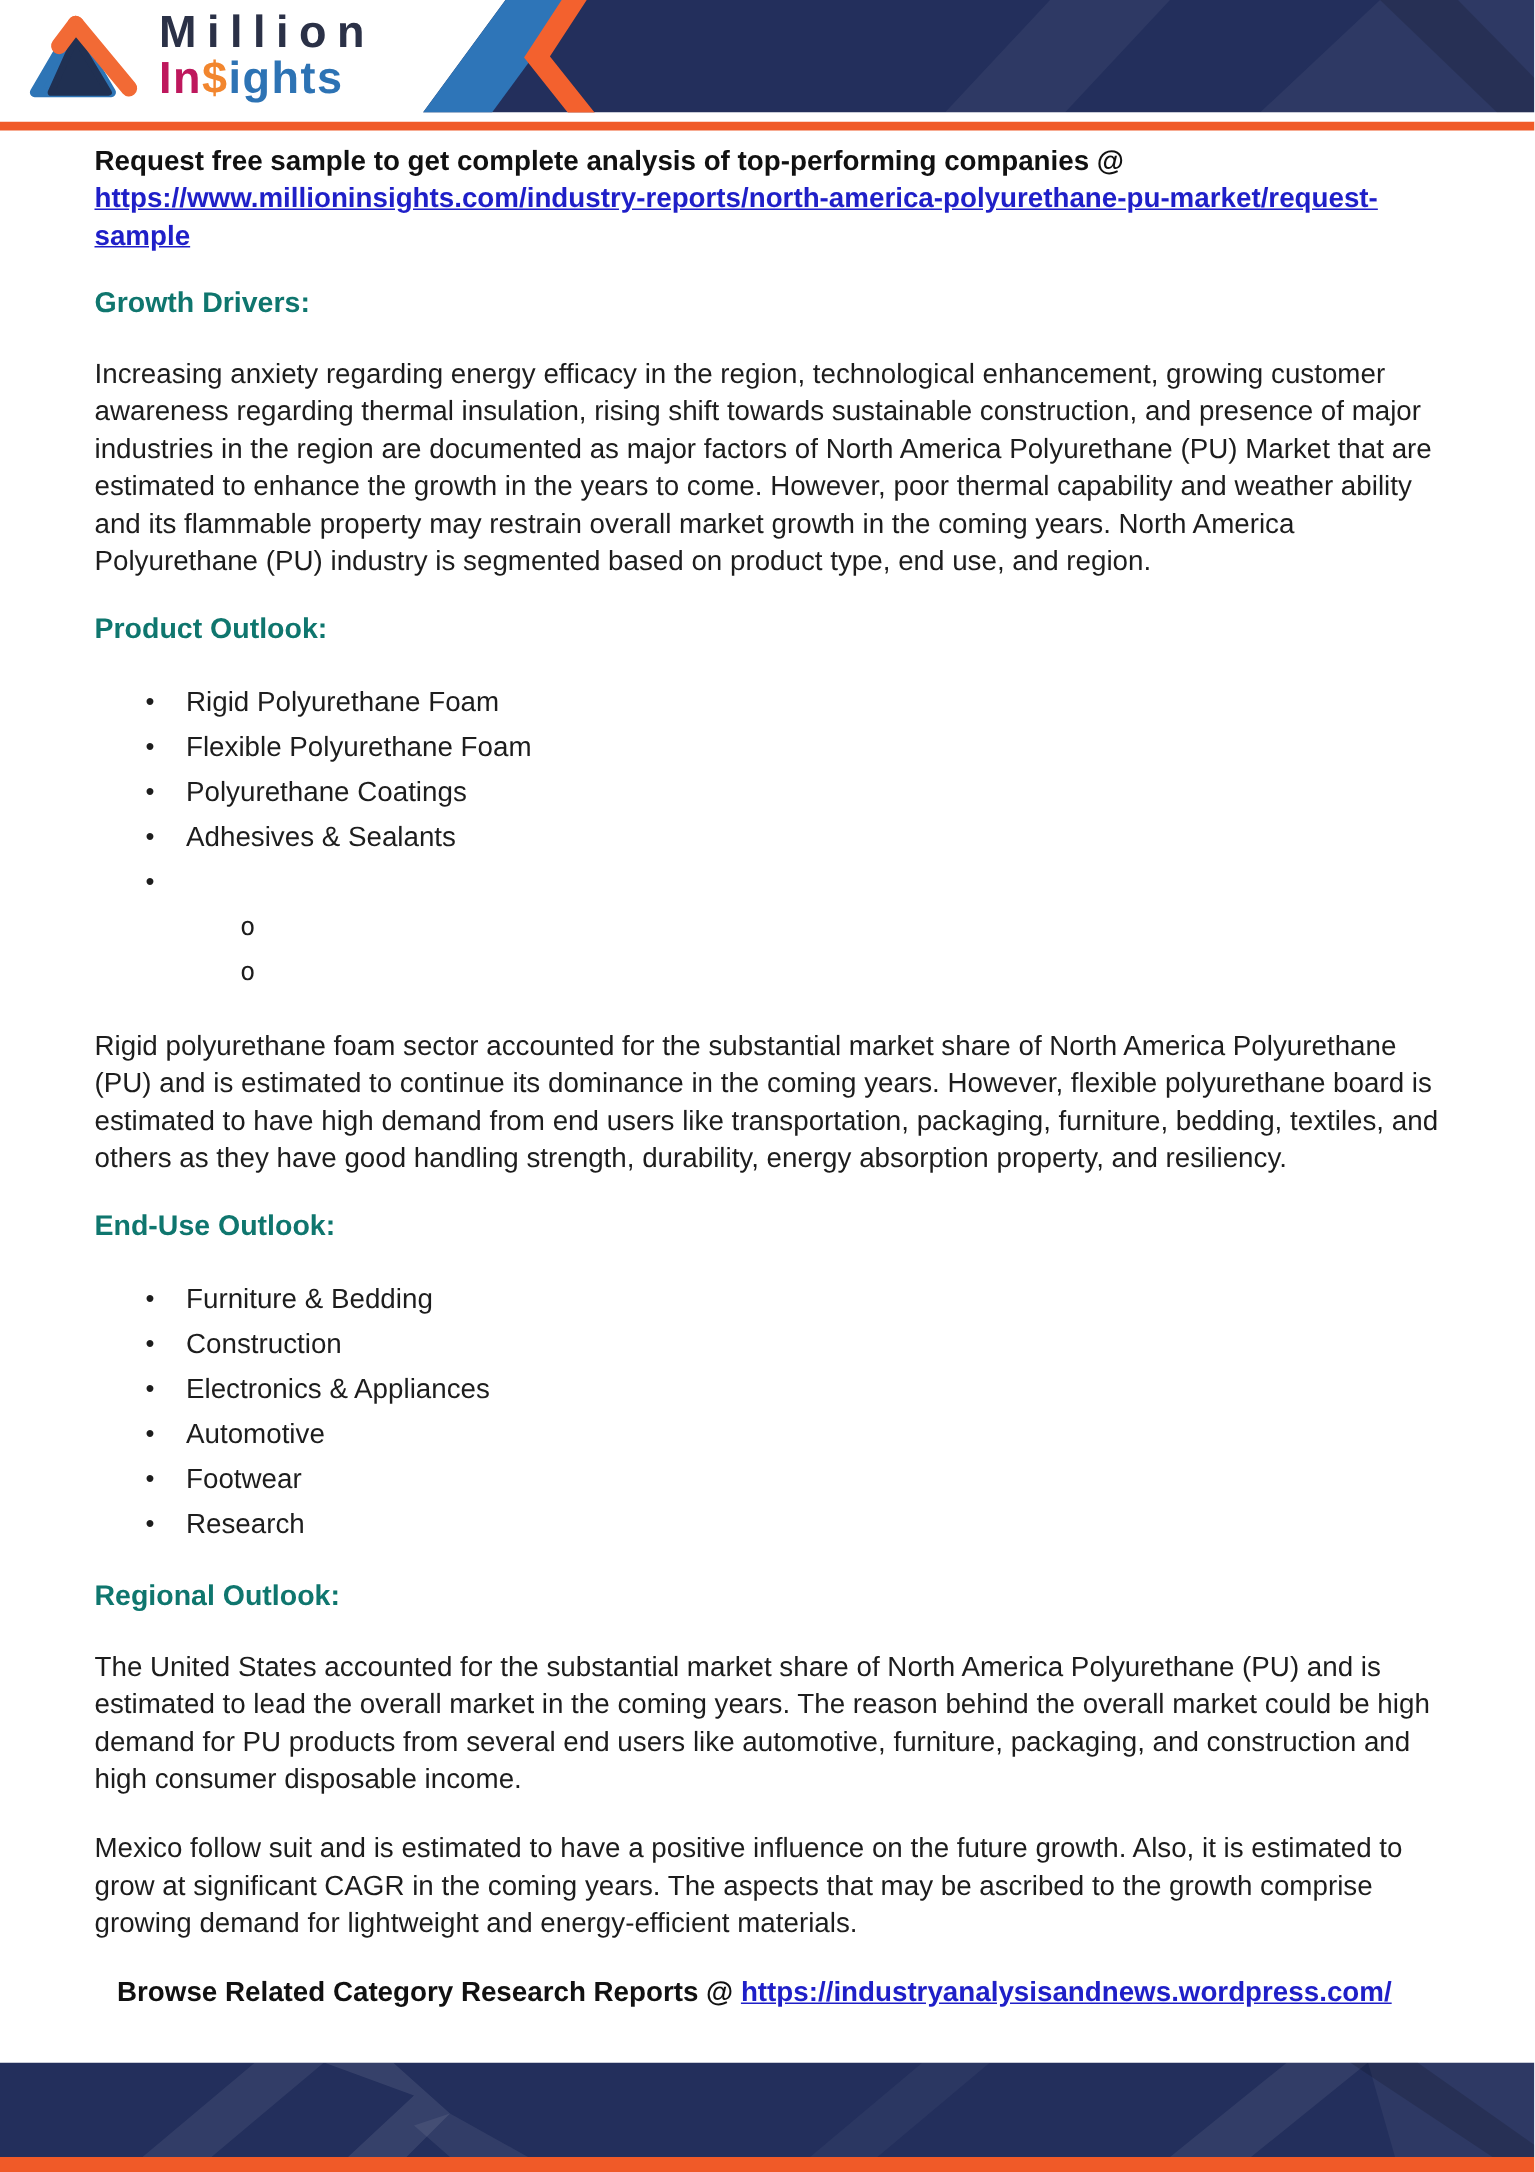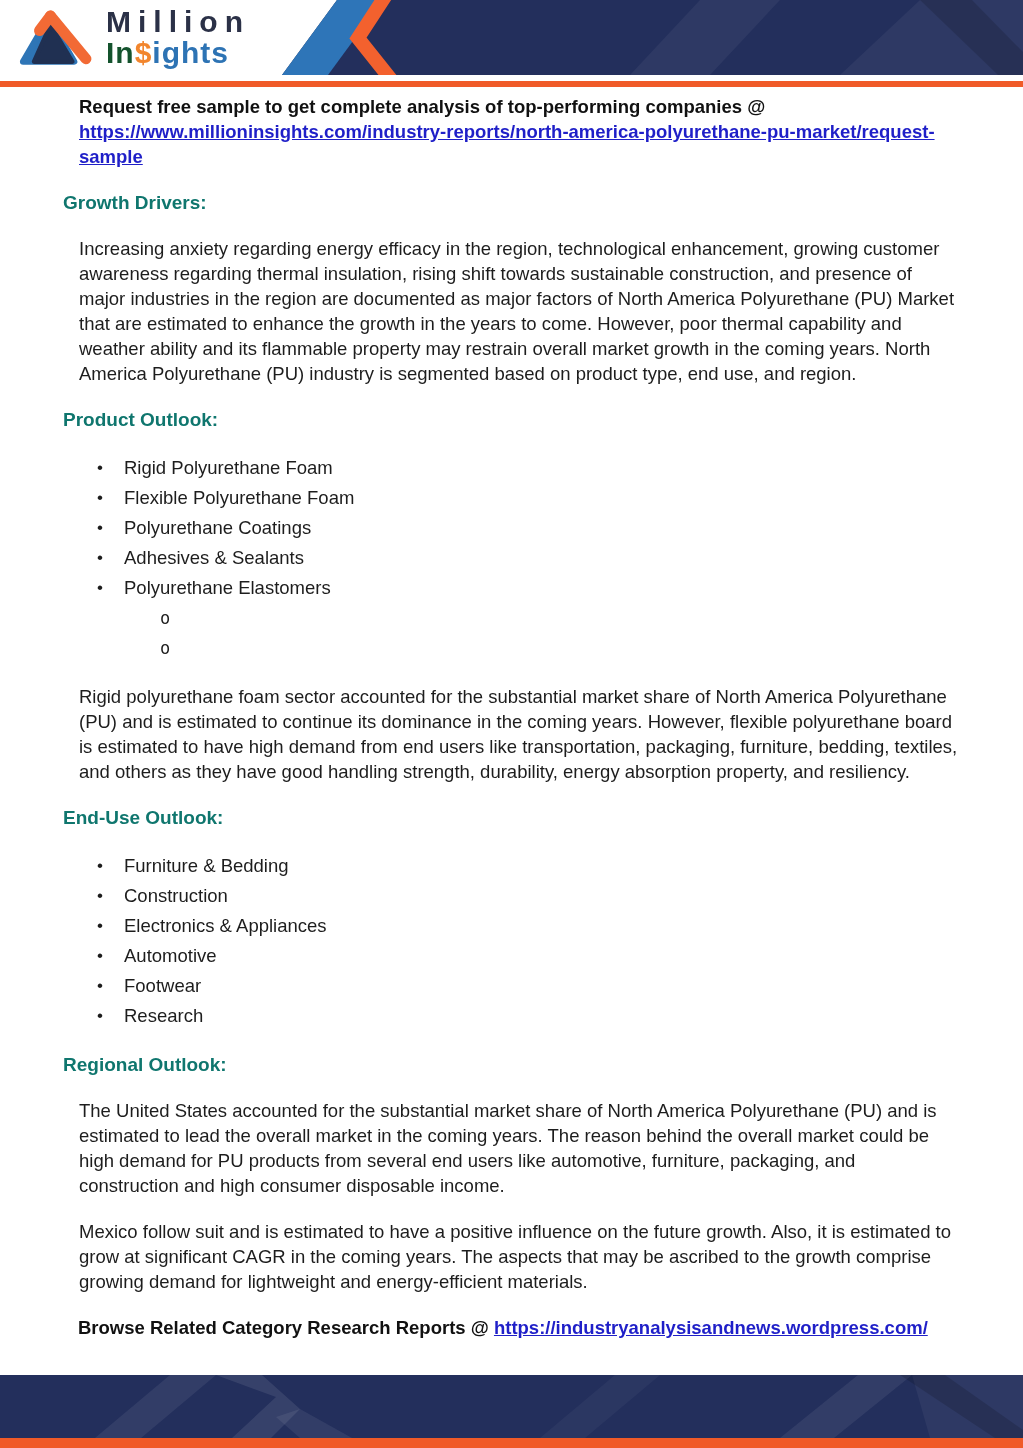--- a/index.html
+++ b/index.html
@@ -15,34 +15,34 @@
   .logo{position:absolute;left:14px;top:5px;display:flex;align-items:center;gap:10px;}
   .logo-mark{width:82px;height:64px;}
   .logo-text{line-height:1;}
   .logo-word1{
     font-size:30px;font-weight:700;color:#2B3147;
     letter-spacing:7px;display:block;
   }
   .logo-word2{
     font-size:30px;font-weight:700;letter-spacing:1px;display:block;margin-top:1px;
   }
-  .lw-in{color:#14532d;}
+  .lw-in{color:#be185d;}
   .lw-dollar{color:#F2862E;}
   .lw-ights{color:#2D73B4;}
   .header-deco{position:absolute;right:0;top:0;width:743px;height:75px;}
   .orange-bar{height:6px;background:#F05A28;flex:0 0 auto;}
   
   .main{
     flex:1 1 auto;
     padding:7px 63px 0 63px;
     color:#1D1D1D;
     font-size:18.5px;
     line-height:25px;
   }
-  .para{margin:0 0 21px 16px;}
+  .para{margin:0 0 21px 0;}
   .bold-line{font-weight:700;color:#111;}
   .doc-heading{font-weight:700;color:#0f766e;margin:0 0 21px 0;font-size:19px;}
   a.doc-link{color:#1F1FC8;font-weight:700;text-decoration:underline;}
   ul.doc-list{list-style:none;margin:0 0 21px 0;padding:0;}
   ul.doc-list li{display:flex;line-height:30px;}
   .marker1{width:27px;margin-left:34px;flex:0 0 auto;font-size:17px;}
   .marker2{width:27px;margin-left:97px;flex:0 0 auto;font-size:17px;font-family:"DejaVu Sans Mono",monospace;}
   .browse{white-space:nowrap;margin:15px;}
   
   .footer{flex:0 0 auto;}
@@ -99,21 +99,20 @@
     <li>
         <span class="marker1">•</span>
         <span>Polyurethane Coatings</span>
       </li>
     <li>
         <span class="marker1">•</span>
         <span>Adhesives &amp; Sealants</span>
       </li>
     <li>
         <span class="marker1">•</span>
-        <span>Polyurethane Elastomers</span>
       </li>
     <li>
         <span class="marker2">o</span>
       </li>
     <li>
         <span class="marker2">o</span>
       </li>
   </ul>
 
   <p class="para">Rigid polyurethane foam sector accounted for the substantial market share of North America Polyurethane (PU) and is estimated to continue its dominance in the coming years. However, flexible polyurethane board is estimated to have high demand from end users like transportation, packaging, furniture, bedding, textiles, and others as they have good handling strength, durability, energy absorption property, and resiliency.</p>

